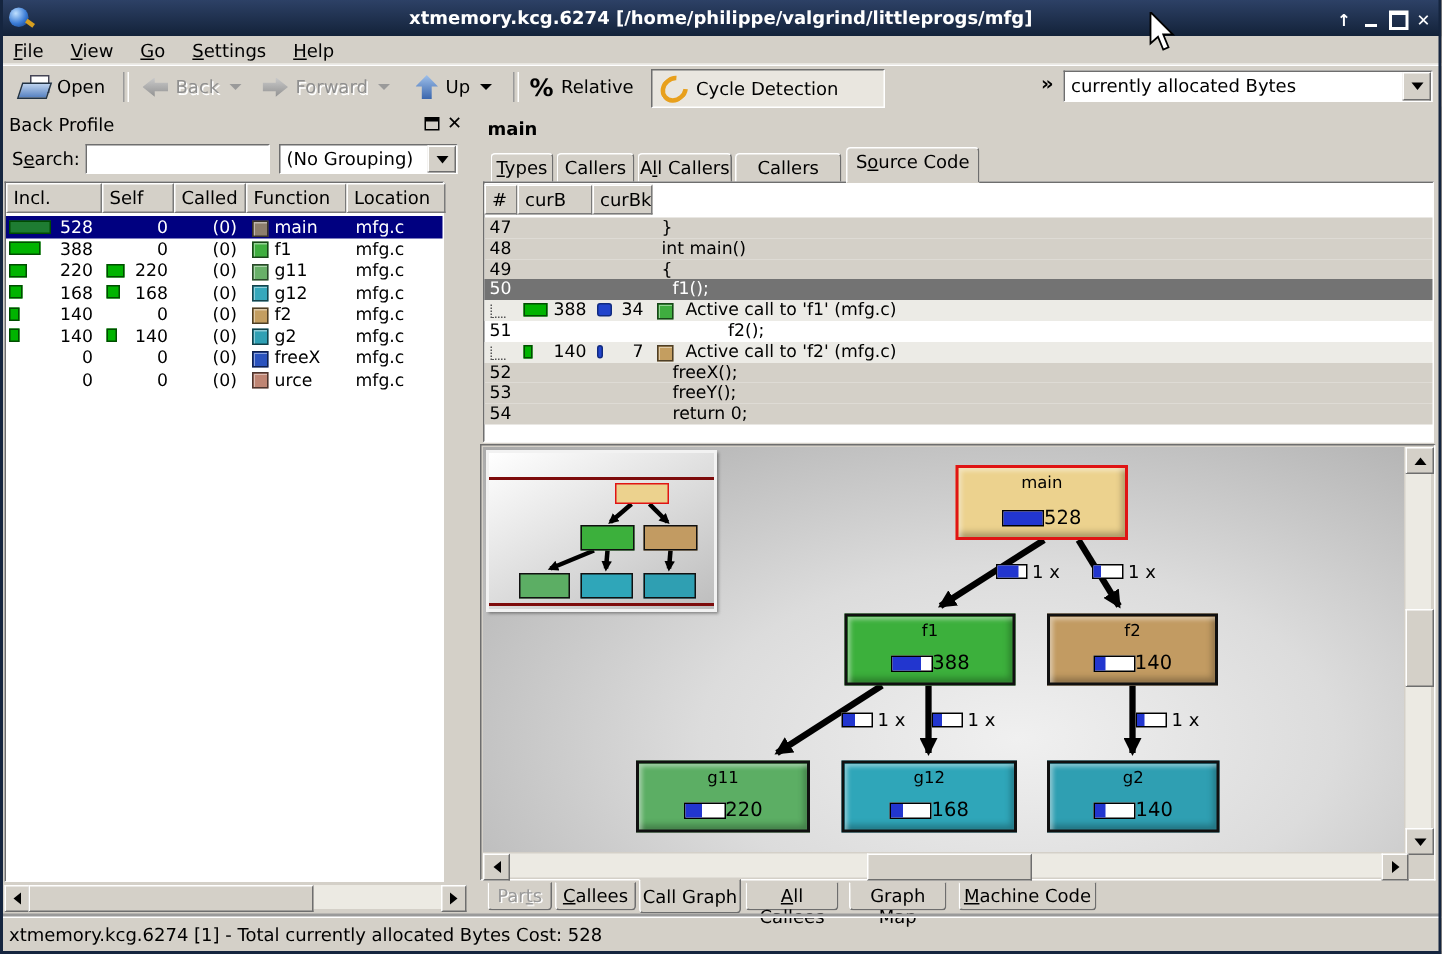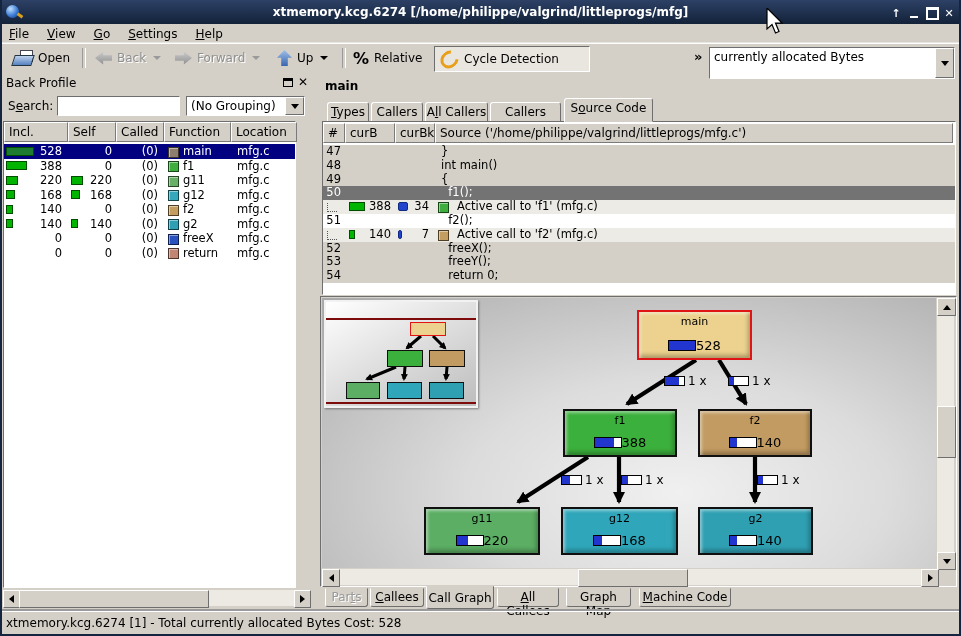--- a/index.html
+++ b/index.html
@@ -160,21 +160,21 @@
     <div class="tsep" style="left:342px"></div>
     <div class="tbtn" style="left:348px">
       <span class="pct-ico">%</span>
       <span>Relative</span>
     </div>
     <div class="tbtn cycle-btn" style="left:434px;width:144px">
       <span class="cycle-ico"></span>
       <span>Cycle Detection</span>
     </div>
     <div class="abs" style="left:694px;top:5px;font-weight:bold;font-size:13px">»</div>
-    <div class="abs combo sunken" style="left:709px;top:3px;width:246px;height:32px">
+    <div class="abs combo sunken" style="left:709px;top:3px;width:246px;height:21px">
       <span class="val">currently allocated Bytes</span>
       <span class="drop raised">
           <i class="tri down"></i>
         </span>
     </div>
   </div>
 
   <div class="abs dock-title"><span id="flat-title">Back Profile</span></div>
   <div class="abs dock-ico float-ico" style="left:283px"></div>
   <div class="abs dock-ico close-ico" style="left:298px;top:77px">✕</div>
@@ -337,21 +337,21 @@
             <span class="num">0</span>
           </div>
           <div class="cell" style="left: 62px; width: 50px;">
             <span class="num">0</span>
           </div>
           <div class="cell" style="left: 112px; width: 46px;">
             <span class="num">(0)</span>
           </div>
           <div class="cell" style="left: 160px; width: 67px;">
             <i class="fnicon" style="left: 4px; background: rgb(192, 133, 115);"></i>
-            <span style="position: absolute; left: 19px;">return</span>
+            <span style="position: absolute; left: 19px;">urce</span>
           </div>
           <div class="cell" style="left: 227px; width: 66px;">
             <span style="position: absolute; left: 6px;">mfg.c</span>
           </div>
         </div>
       </div>
   </div>
 
   <div class="abs sb-track" style="left:3px;top:590px;width:306px;height:16px">
     <div class="sb-btn" style="left:0;top:0;width:15px;height:16px">
@@ -370,29 +370,28 @@
       <div class="abs tab" style="left: 425px; width: 63px; top: 102px; height: 20px;">A<u>l</u>l Callers</div>
       <div class="abs tab" style="left: 490px; width: 71px; top: 102px; height: 20px;">Callers Map</div>
       <div class="abs tab" style="left: 564px; width: 89px; top: 98px; height: 24px; z-index: 3;">S<u>o</u>urce Code</div>
     </div>
 
   <div class="abs sunken" style="left:322px;top:121px;width:634px;height:174px;background:#fff">
     <div class="abs" style="left:0;top:1px;width:100%;height:20px" id="src-header">
         <div class="hcell" style="left: 0px; width: 22px;">#</div>
         <div class="hcell" style="left: 22px; width: 50px;">curB</div>
         <div class="hcell" style="left: 72px; width: 40px;">curBk</div>
-        <div class="hcell" style="left: 112px; width: 518px;">Source ('/home/philippe/valgrind/littleprogs/mfg.c')</div>
       </div>
     <div class="abs" style="left:0;top:23px;width:100%" id="src-rows">
         <div class="srow" style="background: rgb(212, 208, 200);"><span style="position: absolute; right: 614px;">47</span><span style="position: absolute; left: 118px;">}</span></div>
         <div class="srow" style="background: rgb(212, 208, 200);"><span style="position: absolute; right: 614px;">48</span><span style="position: absolute; left: 118px;">int main()</span></div>
         <div class="srow" style="background: rgb(212, 208, 200);"><span style="position: absolute; right: 614px;">49</span><span style="position: absolute; left: 118px;">{</span></div>
         <div class="srow sel"><span style="position: absolute; right: 614px;">50</span><span style="position: absolute; left: 118px;">  f1();</span></div>
         <div class="srow" style="background: rgb(236, 235, 230);"><i class="expander"></i><i class="cbar" style="left: 26px; top: 2px; width: 16px; background: rgb(0, 180, 0); border: 1px solid rgb(0, 77, 0);"></i><span style="position: absolute; right: 564px;">388</span><i class="cbar" style="left: 75px; top: 2px; width: 10px; background: rgb(34, 68, 204); border: 1px solid rgb(16, 42, 128); border-radius: 2px;"></i><span style="position: absolute; right: 526px;">34</span><i class="fnicon" style="left: 115px; top: 2px; background: rgb(63, 174, 63);"></i><span style="position: absolute; left: 134px;">Active call to 'f1' (mfg.c)</span></div>
-        <div class="srow" style="background: rgb(255, 255, 255);"><span style="position: absolute; right: 614px;">51</span><span style="position: absolute; left: 118px;">  f2();</span></div>
+        <div class="srow" style="background: rgb(255, 255, 255); margin-left: 37px;"><span style="position: absolute; right: 614px;">51</span><span style="position: absolute; left: 118px;">  f2();</span></div>
         <div class="srow" style="background: rgb(236, 235, 230);"><i class="expander"></i><i class="cbar" style="left: 26px; top: 2px; width: 6px; background: rgb(0, 180, 0); border: 1px solid rgb(0, 77, 0);"></i><span style="position: absolute; right: 564px;">140</span><i class="cbar" style="left: 75px; top: 2px; width: 4px; background: rgb(34, 68, 204); border: 1px solid rgb(16, 42, 128); border-radius: 2px;"></i><span style="position: absolute; right: 526px;">7</span><i class="fnicon" style="left: 115px; top: 2px; background: rgb(196, 158, 96);"></i><span style="position: absolute; left: 134px;">Active call to 'f2' (mfg.c)</span></div>
         <div class="srow" style="background: rgb(212, 208, 200);"><span style="position: absolute; right: 614px;">52</span><span style="position: absolute; left: 118px;">  freeX();</span></div>
         <div class="srow" style="background: rgb(212, 208, 200);"><span style="position: absolute; right: 614px;">53</span><span style="position: absolute; left: 118px;">  freeY();</span></div>
         <div class="srow" style="background: rgb(212, 208, 200);"><span style="position: absolute; right: 614px;">54</span><span style="position: absolute; left: 118px;">  return 0;</span></div>
       </div>
   </div>
 
   <div class="abs sunken" style="left:320px;top:296px;width:637px;height:291px">
     <div class="abs" id="canvas" style="left:1px;top:1px;width:614px;height:270px;background:radial-gradient(ellipse at 58% 72%,#f0f0f0 0%,#dcdcdc 42%,#9d9d9d 115%);overflow:hidden;">
 

